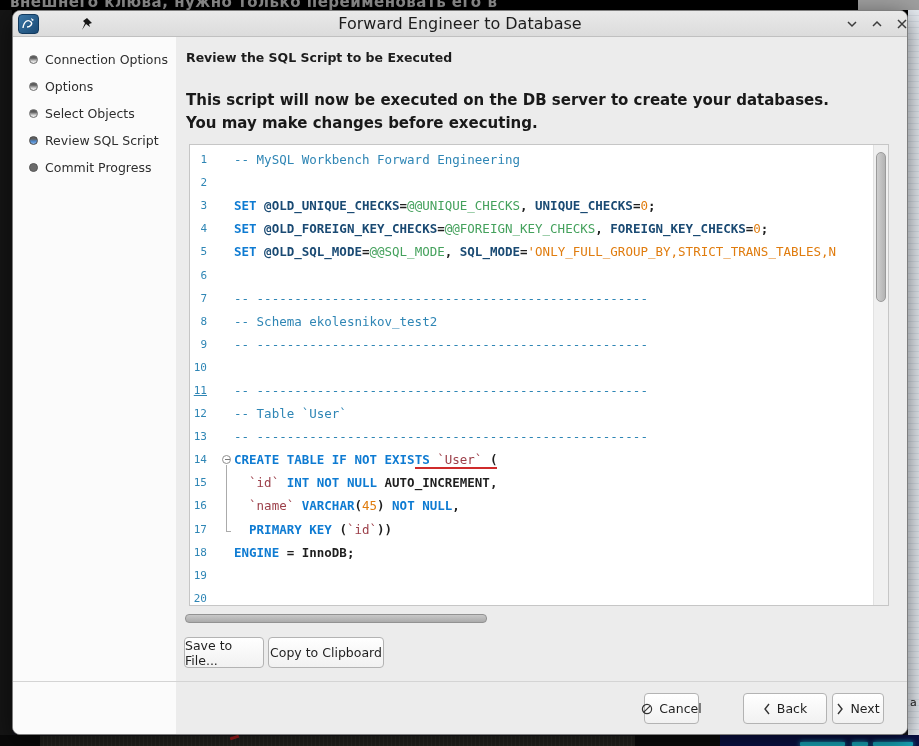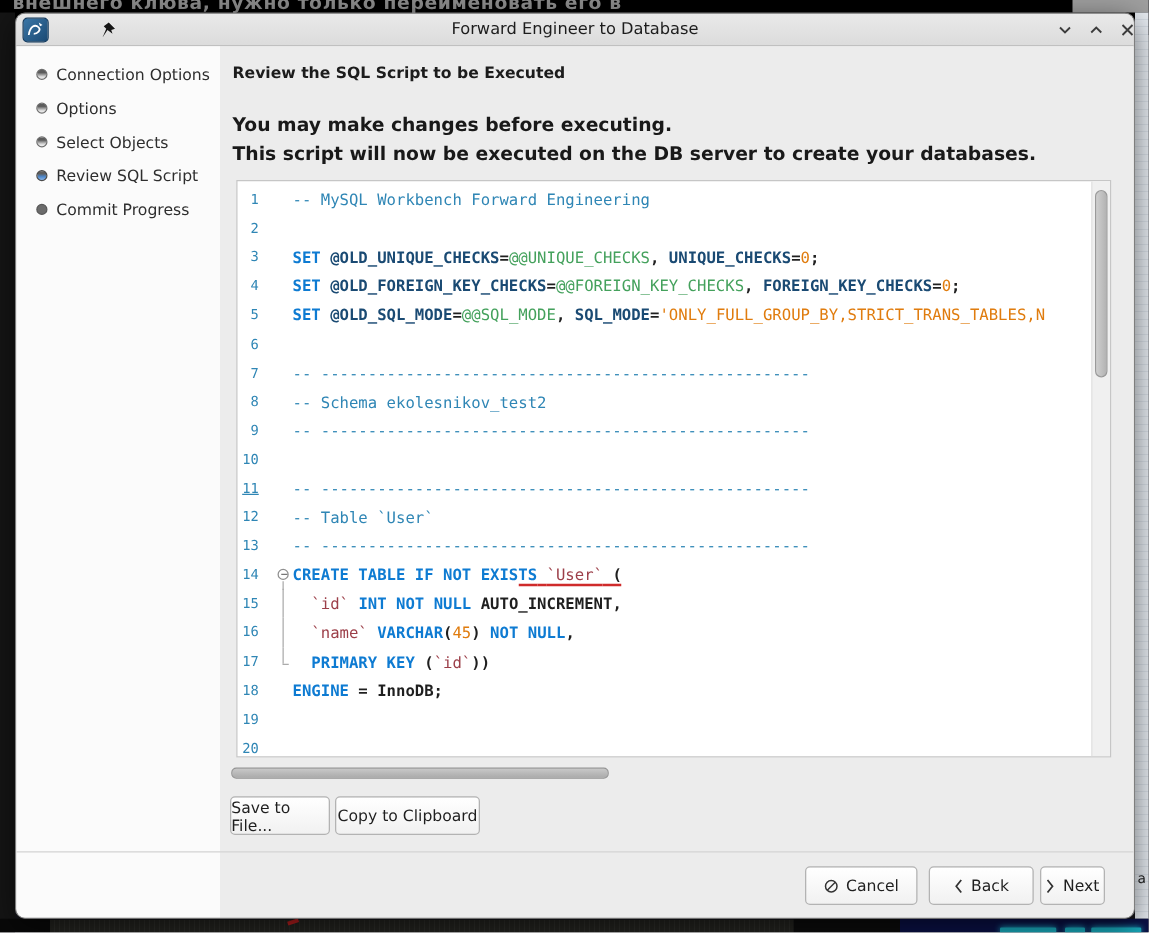--- a/index.html
+++ b/index.html
@@ -21,21 +21,21 @@
   .bg-bot-mid { position:absolute; left:635px; top:735px; width:85px; height:11px; background:#0c0c0c; }
   .bg-bot-navy { position:absolute; left:720px; top:735px; width:199px; height:11px; background:#0a1045; }
   .glow { position:absolute; top:7px; height:4px; border-radius:1px; background:#18a8ba; box-shadow:0 0 5px #1ed2e4; }
   .glow.g1 { left:80px; width:45px; } .glow.g2 { left:132px; width:16px; } .glow.g3 { left:153px; width:40px; }
 
   
   .dialog { position:absolute; left:12px; top:10px; width:896px; height:725px; background:#ececec;
             border:1px solid #7e7e7e; border-radius:8px; overflow:hidden; box-shadow:0 6px 24px rgba(0,0,0,.55); }
   .titlebar { position:absolute; left:0; top:0; width:100%; height:26px;
               background:linear-gradient(#e9e9e9,#dcdcdc); border-bottom:1px solid #c0c0c0; }
-  .titlebar .title { position:absolute; left:0; top:0; width:100%; text-align:center; line-height:26px; font-size:13px; color:#1d1d1d; }
+  .titlebar .title { position:absolute; left:0; top:0; width:100%; text-align:center; line-height:26px; font-size:16px; color:#1d1d1d; }
   .app-icon { position:absolute; left:5px; top:3px; width:21px; height:20px; border-radius:4px;
               background:linear-gradient(135deg,#3a76a6,#1b4a74); border:1px solid #123a5e; }
   .pin-icon { position:absolute; left:66px; top:6px; width:14px; height:14px; }
   .ctrl { position:absolute; top:6px; width:14px; height:14px; cursor:default; }
   .ctrl.c1 { left:832px; } .ctrl.c2 { left:857px; } .ctrl.c3 { left:882px; }
 
   
   .sidebar { position:absolute; left:0; top:26px; width:163px; height:699px; background:#fbfbfb; }
   .side-item { position:absolute; left:16px; height:14px; display:flex; align-items:center; gap:7px;
                font-size:12.5px; color:#2e2e2e; white-space:nowrap; }
@@ -72,21 +72,21 @@
   .hthumb { position:absolute; left:9px; top:577px; width:302px; height:9px;
             background:linear-gradient(#c8c8c8,#ababab); border:1px solid #929292; border-radius:4px; }
 
   
   .btn { position:absolute; height:31px; background:linear-gradient(#ffffff,#f1f1f1); border:1px solid #b3b3b3;
          border-radius:4px; font-size:12.5px; color:#1f1f1f; display:flex; align-items:center; justify-content:center;
          gap:6px; cursor:default; }
   .btn-save { left:8px; top:600px; width:80px; }
   .btn-copy { left:92px; top:600px; width:116px; }
   .fsep { position:absolute; left:0; top:670px; width:100%; height:1px; background:#d4d4d4; }
-  .btn-cancel { left:631px; top:682px; width:90px; }
+  .btn-cancel { left:631px; top:682px; width:55px; }
   .btn-back   { left:730px; top:682px; width:84px; }
   .btn-next   { left:819px; top:682px; width:52px; }
   svg { display:block; }
 </style>
 </head>
 <body>
 
 <div class="screen">
 
   <div class="bg-top">
@@ -158,22 +158,22 @@
       </div>
       <div class="side-item si4">
         <span class="bullet b-pending"></span>
         <span>Commit Progress</span>
       </div>
     </div>
 
     <div class="main">
       <div class="section-title">Review the SQL Script to be Executed</div>
       <div class="desc">
+        <div>This script will now be executed on the DB server to create your databases.</div>
         <div>You may make changes before executing.</div>
-        <div>This script will now be executed on the DB server to create your databases.</div>
       </div>
 
       <div class="editor">
         <div class="lines">
             <div class="crow">
               <span class="ln" style="color: rgb(47, 134, 181);">1</span>
               <span class="fold"></span>
               <span class="cd"><span style="color: rgb(47, 134, 181);">-- MySQL Workbench Forward Engineering</span></span>
             </div>
             <div class="crow">

